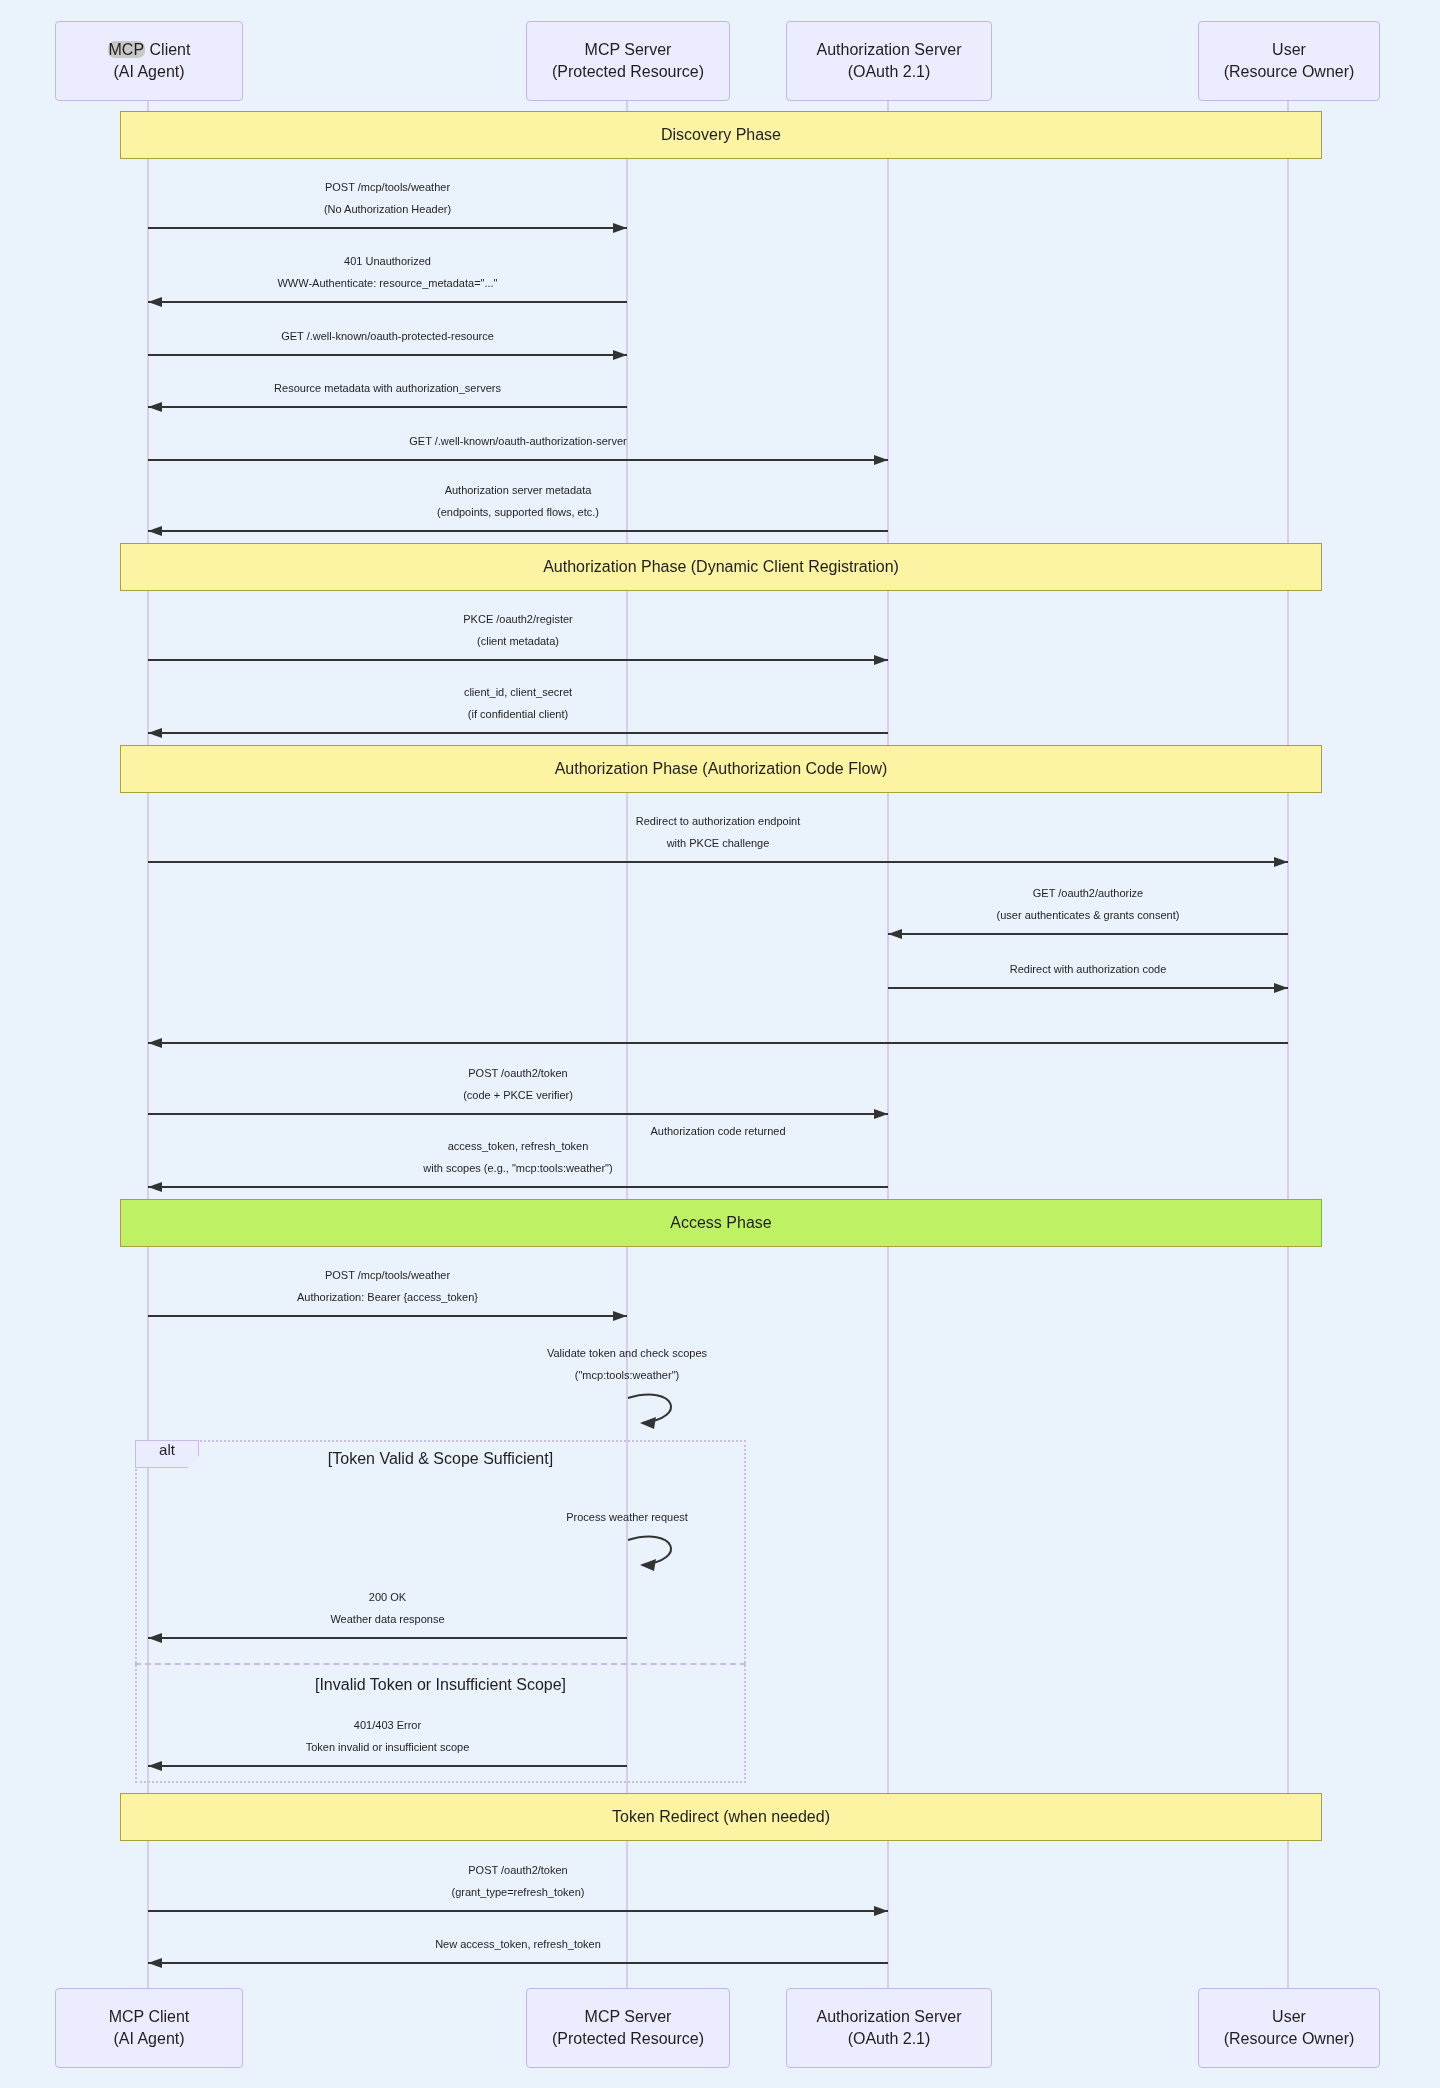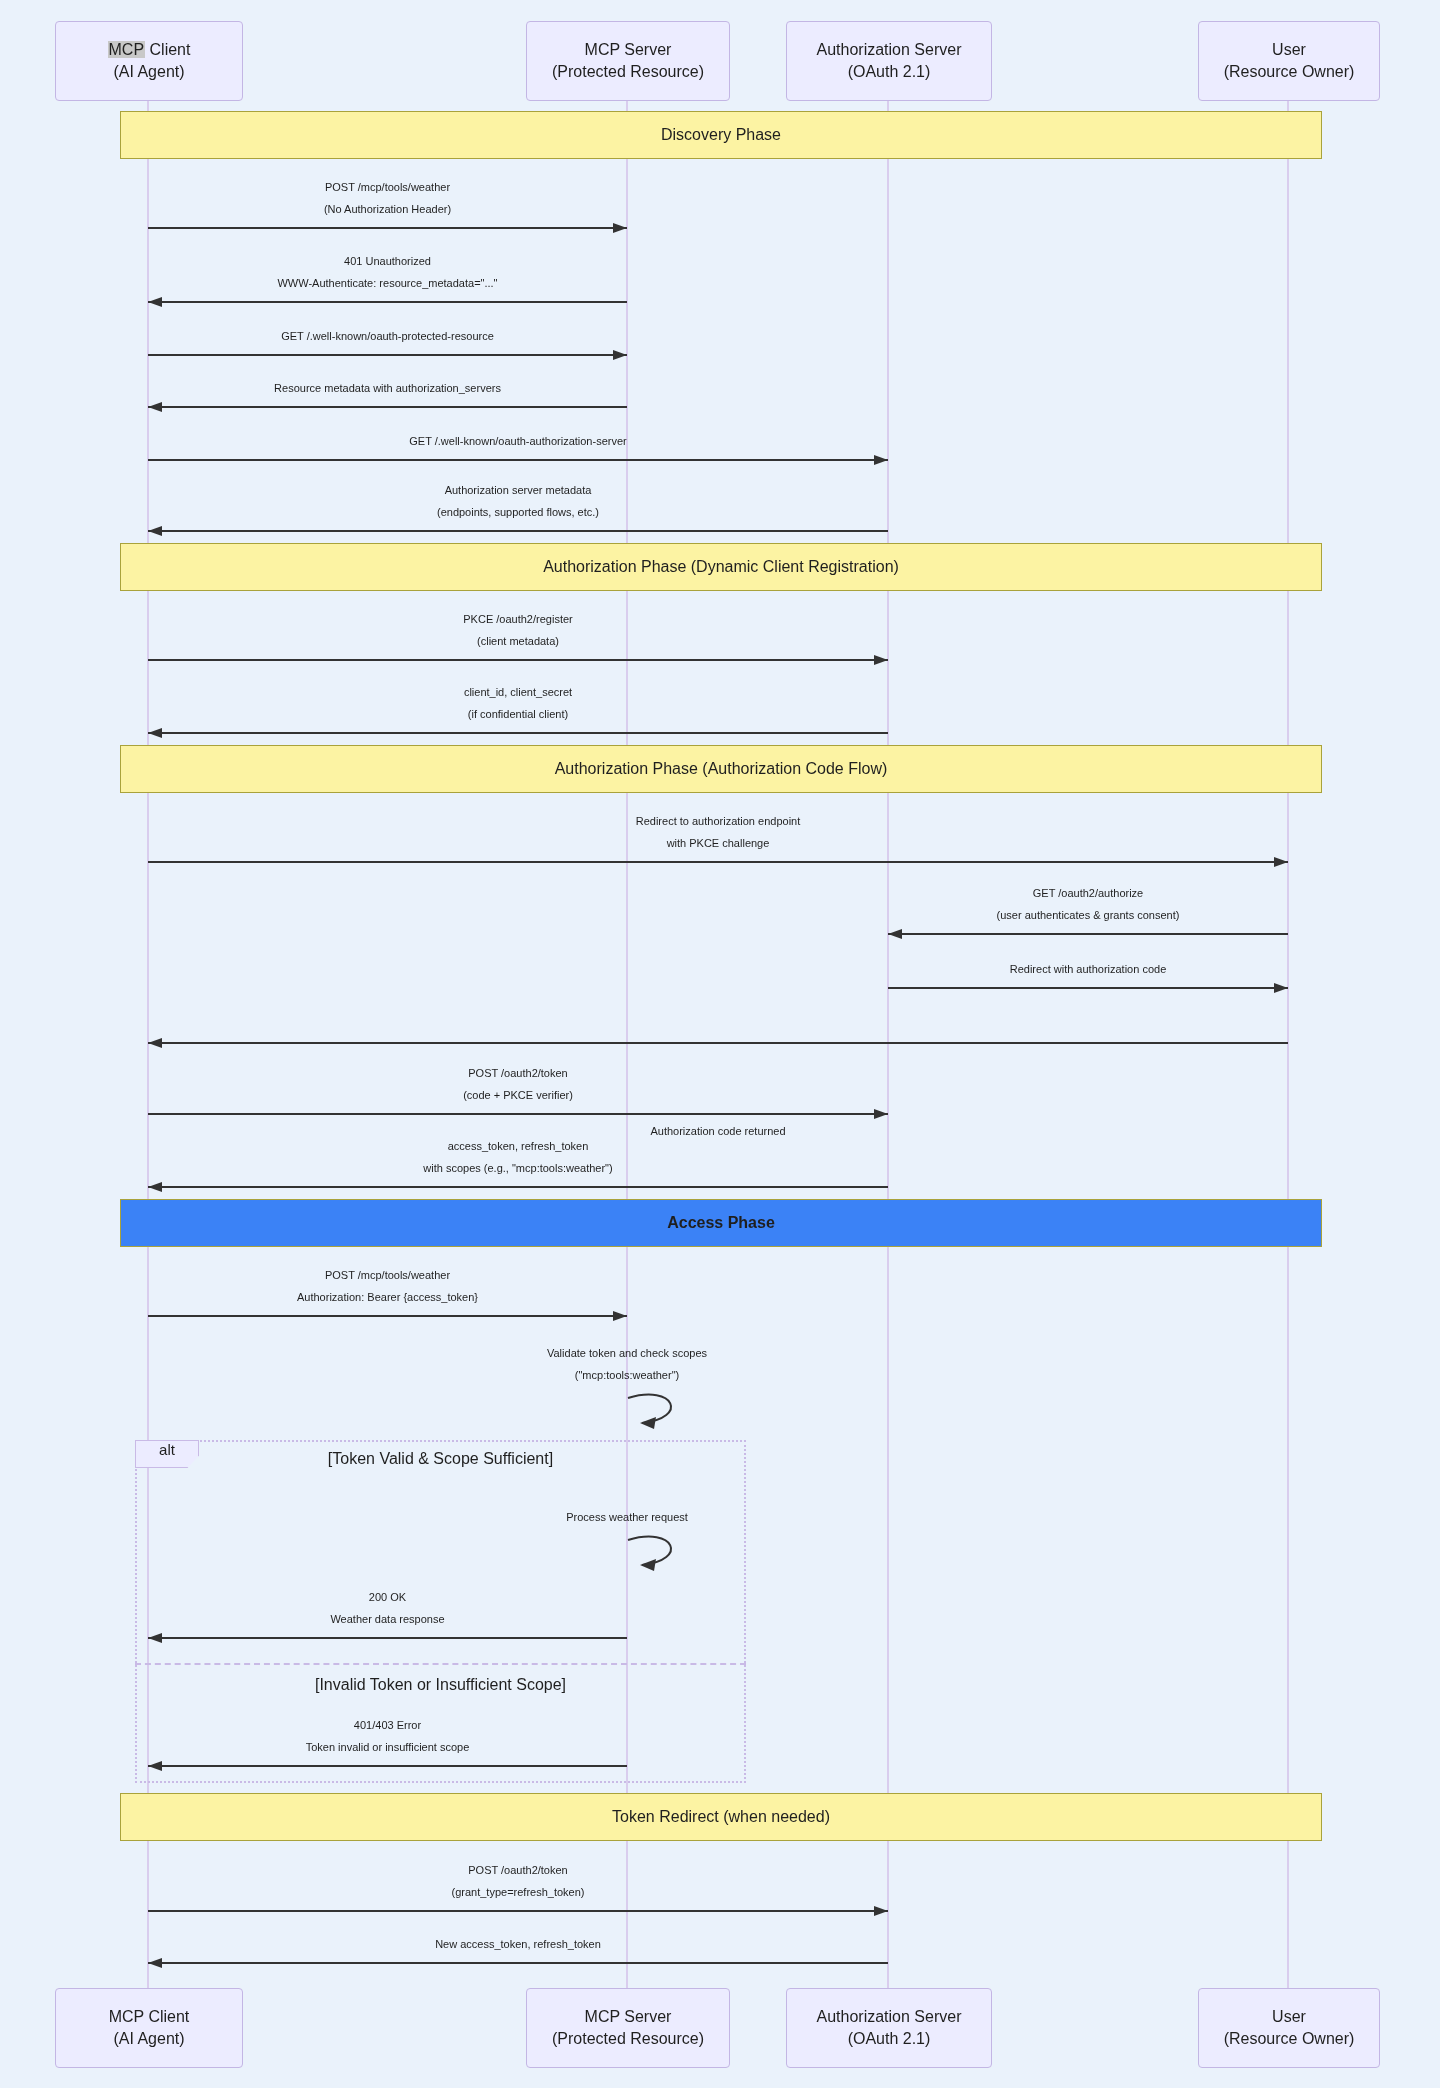--- a/index.html
+++ b/index.html
@@ -30,21 +30,21 @@
     <div class="lifeline" style="left: 1287px; top: 99px; height: 1889px; background: rgb(217, 205, 238);"></div>
     <div class="band" style="left: 120px; top: 111px; width: 1200px; height: 46px; background: rgb(252, 243, 163); border-color: rgb(169, 162, 59);">
       <span>Discovery Phase</span>
     </div>
     <div class="band" style="left: 120px; top: 543px; width: 1200px; height: 46px; background: rgb(252, 243, 163); border-color: rgb(169, 162, 59);">
       <span>Authorization Phase (Dynamic Client Registration)</span>
     </div>
     <div class="band" style="left: 120px; top: 745px; width: 1200px; height: 46px; background: rgb(252, 243, 163); border-color: rgb(169, 162, 59);">
       <span>Authorization Phase (Authorization Code Flow)</span>
     </div>
-    <div class="band" style="left: 120px; top: 1199px; width: 1200px; height: 46px; background: #3b82f6; border-color: rgb(169, 162, 59); font-weight: bold;">
+    <div class="band" style="left: 120px; top: 1199px; width: 1200px; height: 46px; background: #bef264; border-color: rgb(169, 162, 59);">
       <span>Access Phase</span>
     </div>
     <div class="band" style="left: 120px; top: 1793px; width: 1200px; height: 46px; background: rgb(252, 243, 163); border-color: rgb(169, 162, 59);">
       <span>Token Redirect (when needed)</span>
     </div>
     <div class="alt-frame" style="left: 135px; top: 1440px; width: 607px; height: 339px; border-color: rgb(201, 186, 230);"></div>
     <div class="alt-label" style="left: 135px; top: 1440px; width: 62px; height: 26px; background: rgb(236, 236, 255); border-color: rgb(201, 186, 230); clip-path: polygon(0px 0px, 100% 0px, 100% 55%, 82% 100%, 0px 100%);">
       <span>alt</span>
     </div>
     <div class="alt-cond" style="left: 140.5px; top: 1448px; width: 600px;">[Token Valid &amp; Scope Sufficient]</div>
@@ -125,21 +125,21 @@
     <div class="msg-line" style="left: 148px; top: 1765px; width: 479px; border-color: rgb(51, 51, 51);"></div>
     <div class="head left" style="top: 1761px; left: 148px; border-right-color: rgb(51, 51, 51);"></div>
     <div class="msg-label" style="left: 168px; top: 1859px; width: 700px;">POST /oauth2/token
 (grant_type=refresh_token)</div>
     <div class="msg-line" style="left: 148px; top: 1910px; width: 740px; border-color: rgb(51, 51, 51);"></div>
     <div class="head right" style="top: 1906px; left: 874px; border-left-color: rgb(51, 51, 51);"></div>
     <div class="msg-label" style="left: 168px; top: 1933px; width: 700px;">New access_token, refresh_token</div>
     <div class="msg-line" style="left: 148px; top: 1962px; width: 740px; border-color: rgb(51, 51, 51);"></div>
     <div class="head left" style="top: 1958px; left: 148px; border-right-color: rgb(51, 51, 51);"></div>
     <div class="actor-box" style="left: 55px; top: 21px; width: 186px; height: 78px; background: rgb(236, 236, 255); border-color: rgb(195, 182, 228);">
-      <div><span class="hl" style="background: rgb(200, 200, 200);">MCP</span> Client</div>
+      <div><span class="hl" style="background: rgb(200, 200, 200); border-radius: 7px;">MCP</span> Client</div>
       <div>(AI Agent)</div>
     </div>
     <div class="actor-box" style="left: 55px; top: 1988px; width: 186px; height: 78px; background: rgb(236, 236, 255); border-color: rgb(195, 182, 228);">
       <div>MCP Client</div>
       <div>(AI Agent)</div>
     </div>
     <div class="actor-box" style="left: 526px; top: 21px; width: 202px; height: 78px; background: rgb(236, 236, 255); border-color: rgb(195, 182, 228);">
       <div>MCP Server</div>
       <div>(Protected Resource)</div>
     </div>

